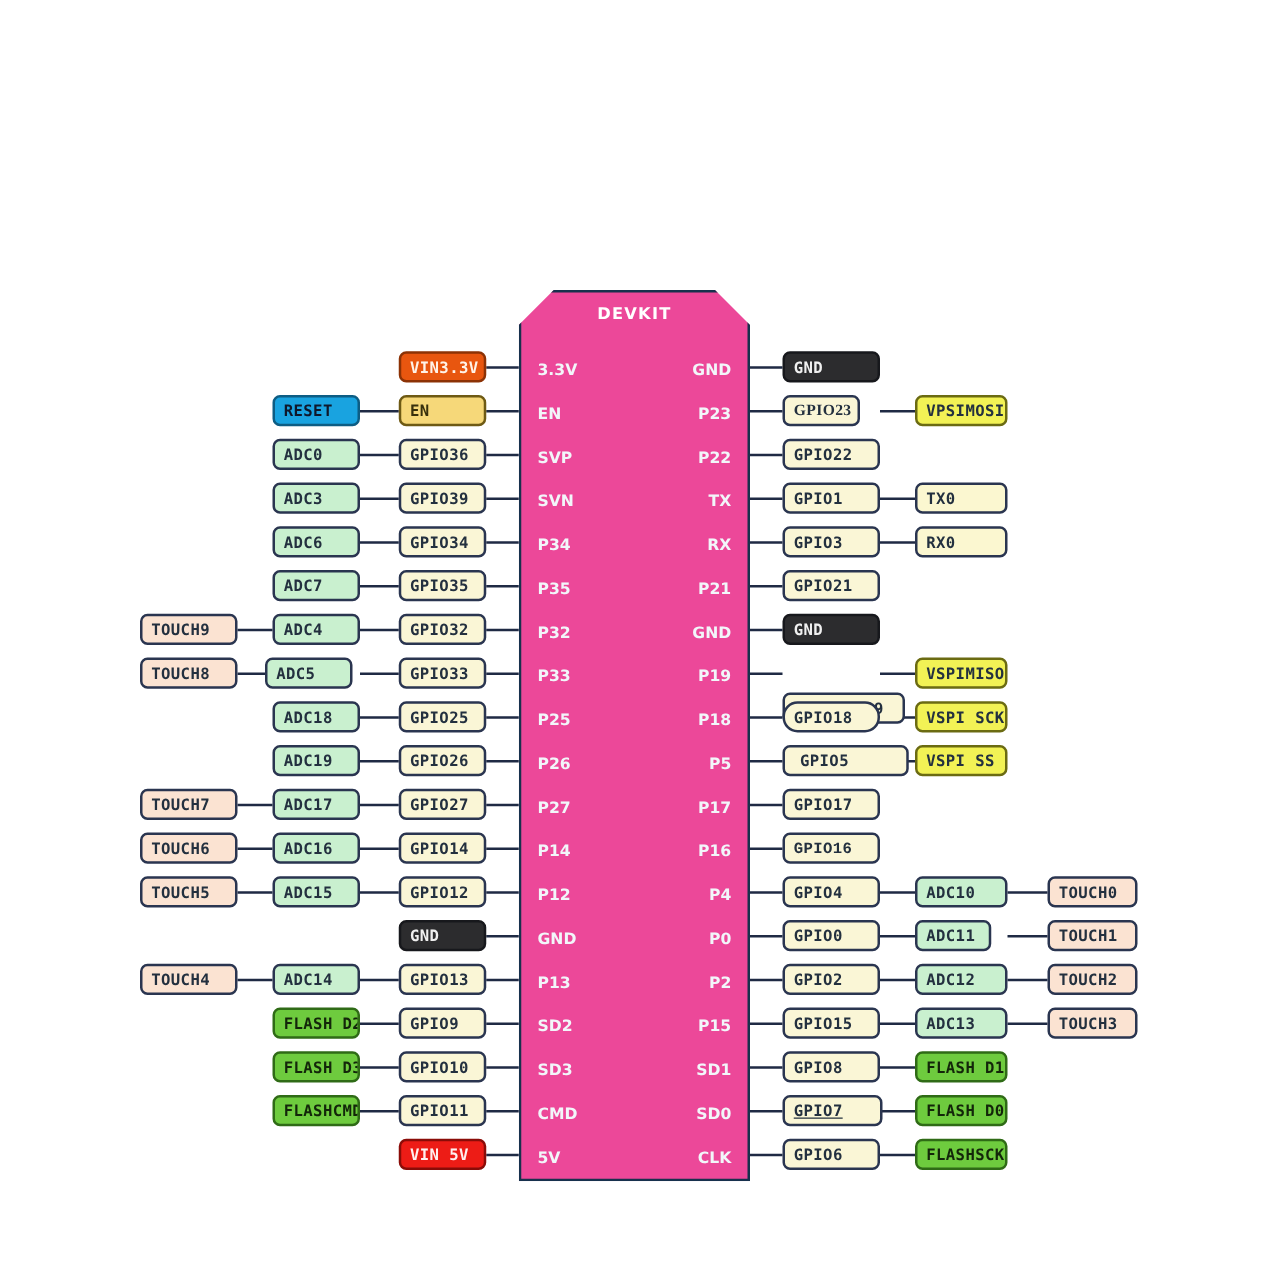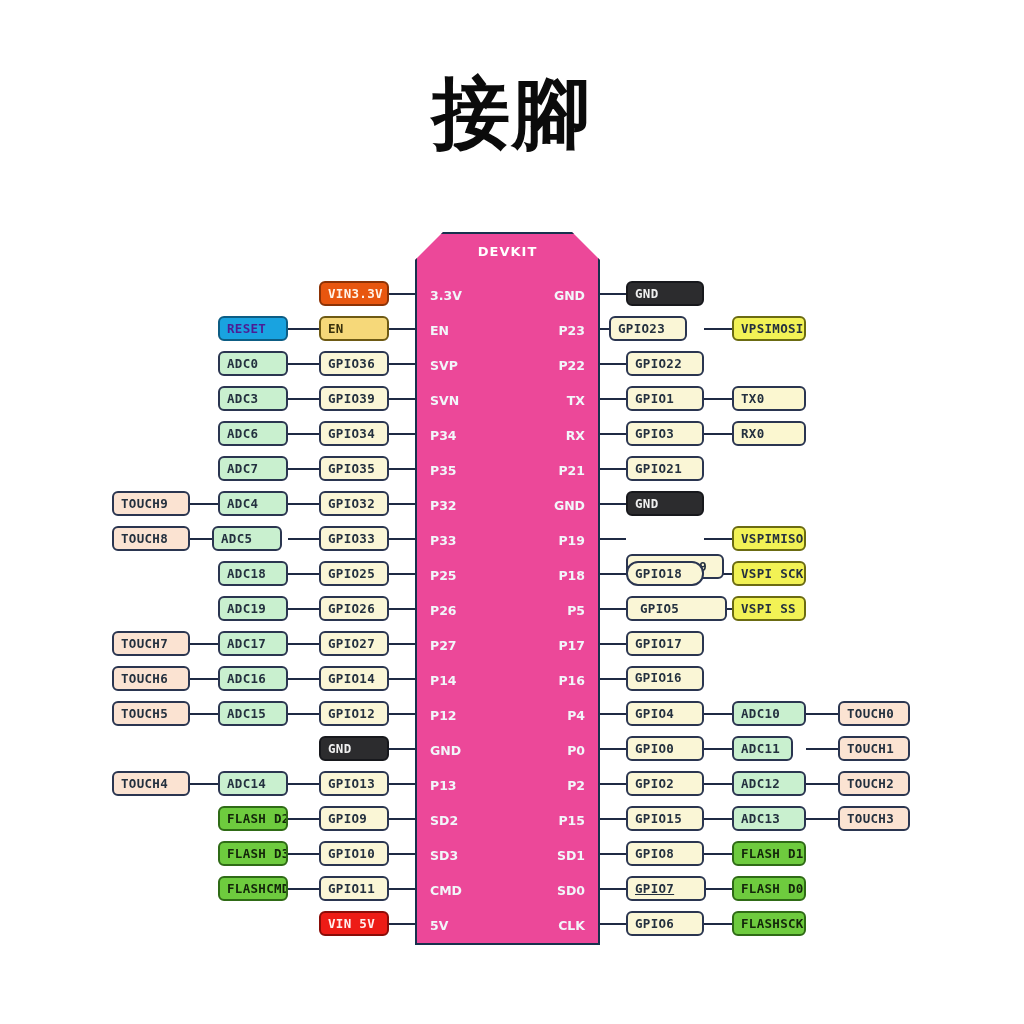--- a/index.html
+++ b/index.html
@@ -78,30 +78,29 @@
   }
 
   .t-gpio  { background: #faf6d6; }
   .t-adc   { background: #c9f0cf; }
   .t-touch { background: #fbe3d2; }
   .t-gnd   { background: #2c2c2e; color: #f0f0f0; border-color: #17181c; }
   .t-vspi  { background: #f2f255; border-color: #6b6b12; }
   .t-uart  { background: #fbf7d0; }
   .t-flash { background: #6ecb3e; border-color: #2f6b16; color: #13260a; }
   .t-en    { background: #f6d879; border-color: #6e5a14; color: #38300c; }
-  .t-reset { background: #19a3e0; border-color: #0d5d84; color: #4c1d95; }
+  .t-reset { background: #19a3e0; border-color: #0d5d84; color: #0f172a; }
   .t-vin33 { background: #e8560f; border-color: #8c3205; color: #fff3e8; }
   .t-vin5  { background: #ed1c16; border-color: #8a0c08; color: #fff0ef; }
 </style>
 </head>
 <body>
 
 <div id="stage">
 
-  <div id="title">接腳</div>
 
   <div id="board">
     <div id="board-name">DEVKIT</div>
     <div id="board-left-pins">
         <div class="boardpin l" style="top: 54px;">3.3V</div>
         <div class="boardpin l" style="top: 89px;">EN</div>
         <div class="boardpin l" style="top: 124px;">SVP</div>
         <div class="boardpin l" style="top: 159px;">SVN</div>
         <div class="boardpin l" style="top: 194px;">P34</div>
         <div class="boardpin l" style="top: 229px;">P35</div>
@@ -222,21 +221,21 @@
     <div class="chip t-flash" style="left: 218px; width: 70px; top: 841px;">FLASH D3</div>
     <div class="wire" style="left: 288px; width: 31px; top: 853px;"></div>
     <div class="chip t-gpio" style="left: 319px; width: 70px; top: 876px;">GPIO11</div>
     <div class="wire" style="left: 389px; width: 26px; top: 888px;"></div>
     <div class="chip t-flash" style="left: 218px; width: 70px; top: 876px;">FLASHCMD</div>
     <div class="wire" style="left: 288px; width: 31px; top: 888px;"></div>
     <div class="chip t-vin5" style="left: 319px; width: 70px; top: 911px;">VIN 5V</div>
     <div class="wire" style="left: 389px; width: 26px; top: 923px;"></div>
     <div class="chip t-gnd" style="left: 626px; width: 78px; top: 281px;">GND</div>
     <div class="wire" style="left: 600px; width: 26px; top: 293px;"></div>
-    <div class="chip t-gpio" style="left: 609px; width: 78px; top: 316px;">GPIO23</div>
+    <div class="chip t-gpio" style="left: 626px; width: 62px; top: 316px; font-family: Liberation Serif, serif;">GPIO23</div>
     <div class="wire" style="left: 600px; width: 26px; top: 328px;"></div>
     <div class="chip t-vspi" style="left: 732px; width: 74px; top: 316px;">VPSIMOSI</div>
     <div class="wire" style="left: 704px; width: 28px; top: 328px;"></div>
     <div class="chip t-gpio" style="left: 626px; width: 78px; top: 351px;">GPIO22</div>
     <div class="wire" style="left: 600px; width: 26px; top: 363px;"></div>
     <div class="chip t-gpio" style="left: 626px; width: 78px; top: 386px;">GPIO1</div>
     <div class="wire" style="left: 600px; width: 26px; top: 398px;"></div>
     <div class="chip t-uart" style="left: 732px; width: 74px; top: 386px;">TX0</div>
     <div class="wire" style="left: 704px; width: 28px; top: 398px;"></div>
     <div class="chip t-gpio" style="left: 626px; width: 78px; top: 421px;">GPIO3</div>

